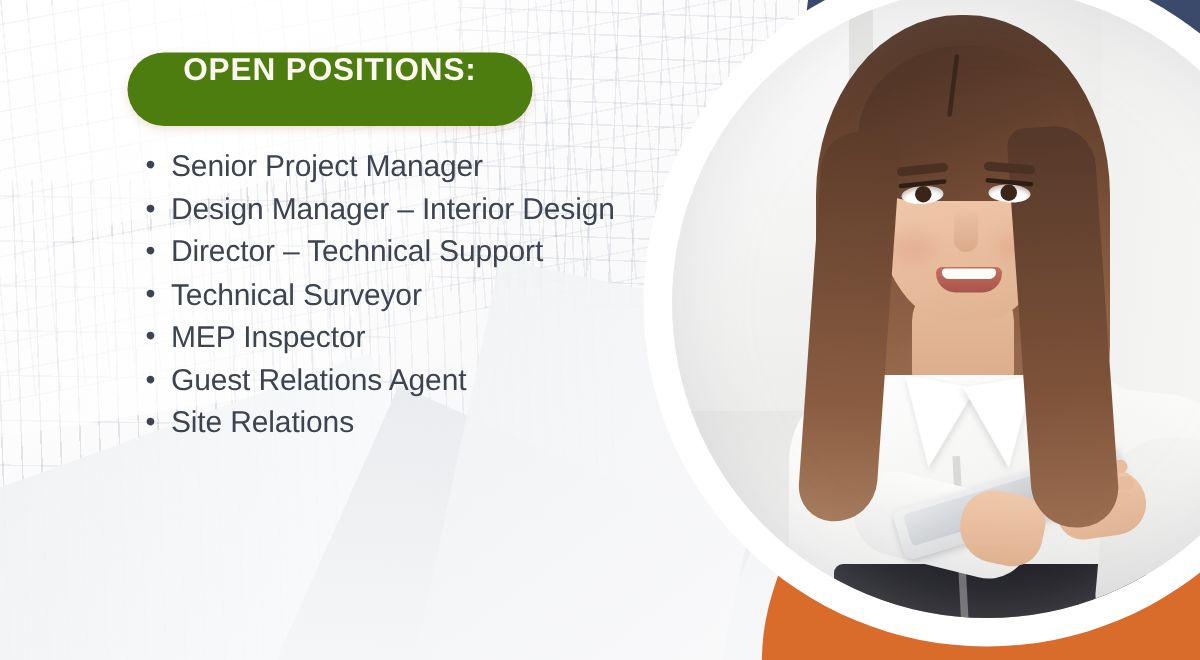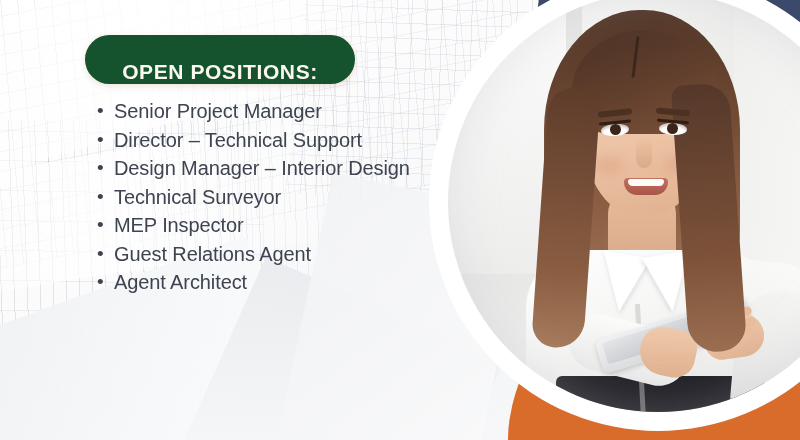--- a/index.html
+++ b/index.html
@@ -456,24 +456,24 @@
     left: 0; top: 0;
     width: 440px;
     height: 440px;
   }
   .pill {
     position: absolute;
     left: 85px;
     top: 35px;
     width: 270px;
     height: 49px;
-    background: #14532d;
+    background: #4d7c0f;
     border-radius: 26px;
     display: flex;
-    align-items: flex-end;
+    align-items: flex-start;
     justify-content: center;
     box-shadow: 0 2px 6px rgba(180,95,40,0.18);
   }
   .pill-text {
     color: #fdf7f1;
     font-size: 21px;
     font-weight: bold;
     letter-spacing: 0.6px;
     font-family: "Liberation Sans", sans-serif;
   }
@@ -578,22 +578,22 @@
       <div class="portrait-vignette"></div>
     </div>
   </div>
 
   <div class="content">
     <div class="pill">
       <span class="pill-text">OPEN POSITIONS:</span>
     </div>
     <ul class="positions">
       <li>Senior Project Manager</li>
+      <li>Design Manager – Interior Design</li>
       <li>Director – Technical Support</li>
-      <li>Design Manager – Interior Design</li>
       <li>Technical Surveyor</li>
       <li>MEP Inspector</li>
       <li>Guest Relations Agent</li>
-      <li>Agent Architect</li>
+      <li>Site Relations</li>
     </ul>
   </div>
 
 </div>
 
 </body></html>

